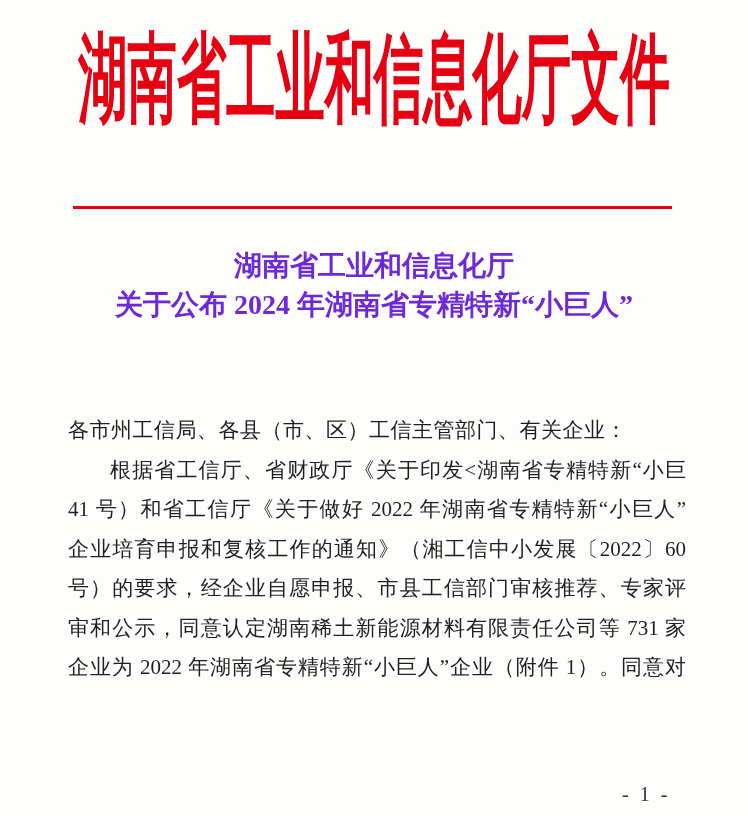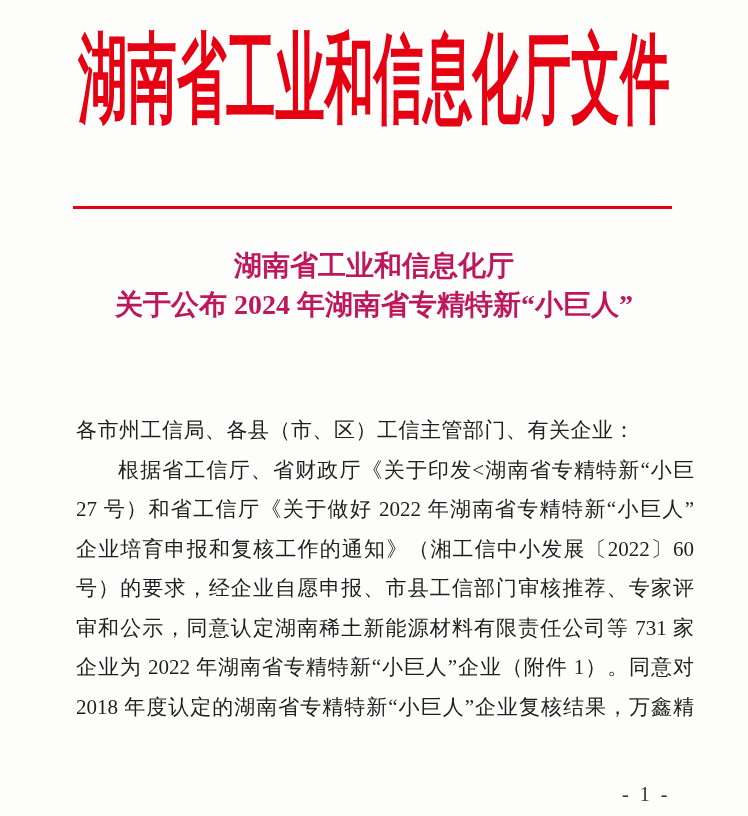--- a/index.html
+++ b/index.html
@@ -39,31 +39,30 @@
   }
   .doc-title {
     position: absolute;
     top: 246px;
     left: 0;
     width: 100%;
     text-align: center;
     font-weight: 700;
     font-size: 28px;
     line-height: 39px;
-    color: #be185d;
+    color: #6d28d9;
   }
   .doc-body {
     position: absolute;
     top: 411px;
     left: 68px;
     width: 618px;
     font-size: 21px;
     line-height: 39.5px;
     color: var(--text, #1f1f1f);
-    margin-left: 8px;
   }
   .salute {
     text-align: left;
     letter-spacing: 0.5px;
   }
   .line {
     text-align: justify;
     text-align-last: justify;
     -moz-text-align-last: justify;
   }
@@ -91,23 +90,22 @@
   <div class="divider"></div>
 
   <div class="doc-title">
     <div>湖南省工业和信息化厅</div>
     <div>关于公布 2024 年湖南省专精特新“小巨人”</div>
   </div>
 
   <div class="doc-body">
     <div class="salute">各市州工信局、各县（市、区）工信主管部门、有关企业：</div>
     <div class="line indent">根据省工信厅、省财政厅《关于印发&lt;湖南省专精特新“小巨</div>
-    <div class="line">27 号）和省工信厅《关于做好 2022 年湖南省专精特新“小巨人”</div>
+    <div class="line">41 号）和省工信厅《关于做好 2022 年湖南省专精特新“小巨人”</div>
     <div class="line">企业培育申报和复核工作的通知》（湘工信中小发展〔2022〕60</div>
     <div class="line">号）的要求，经企业自愿申报、市县工信部门审核推荐、专家评</div>
     <div class="line">审和公示，同意认定湖南稀土新能源材料有限责任公司等 731 家</div>
     <div class="line">企业为 2022 年湖南省专精特新“小巨人”企业（附件 1）。同意对</div>
-    <div class="line">2018 年度认定的湖南省专精特新“小巨人”企业复核结果，万鑫精</div>
   </div>
 
   <div class="pagenum">- 1 -</div>
 
 </div>
 
 </body></html>

